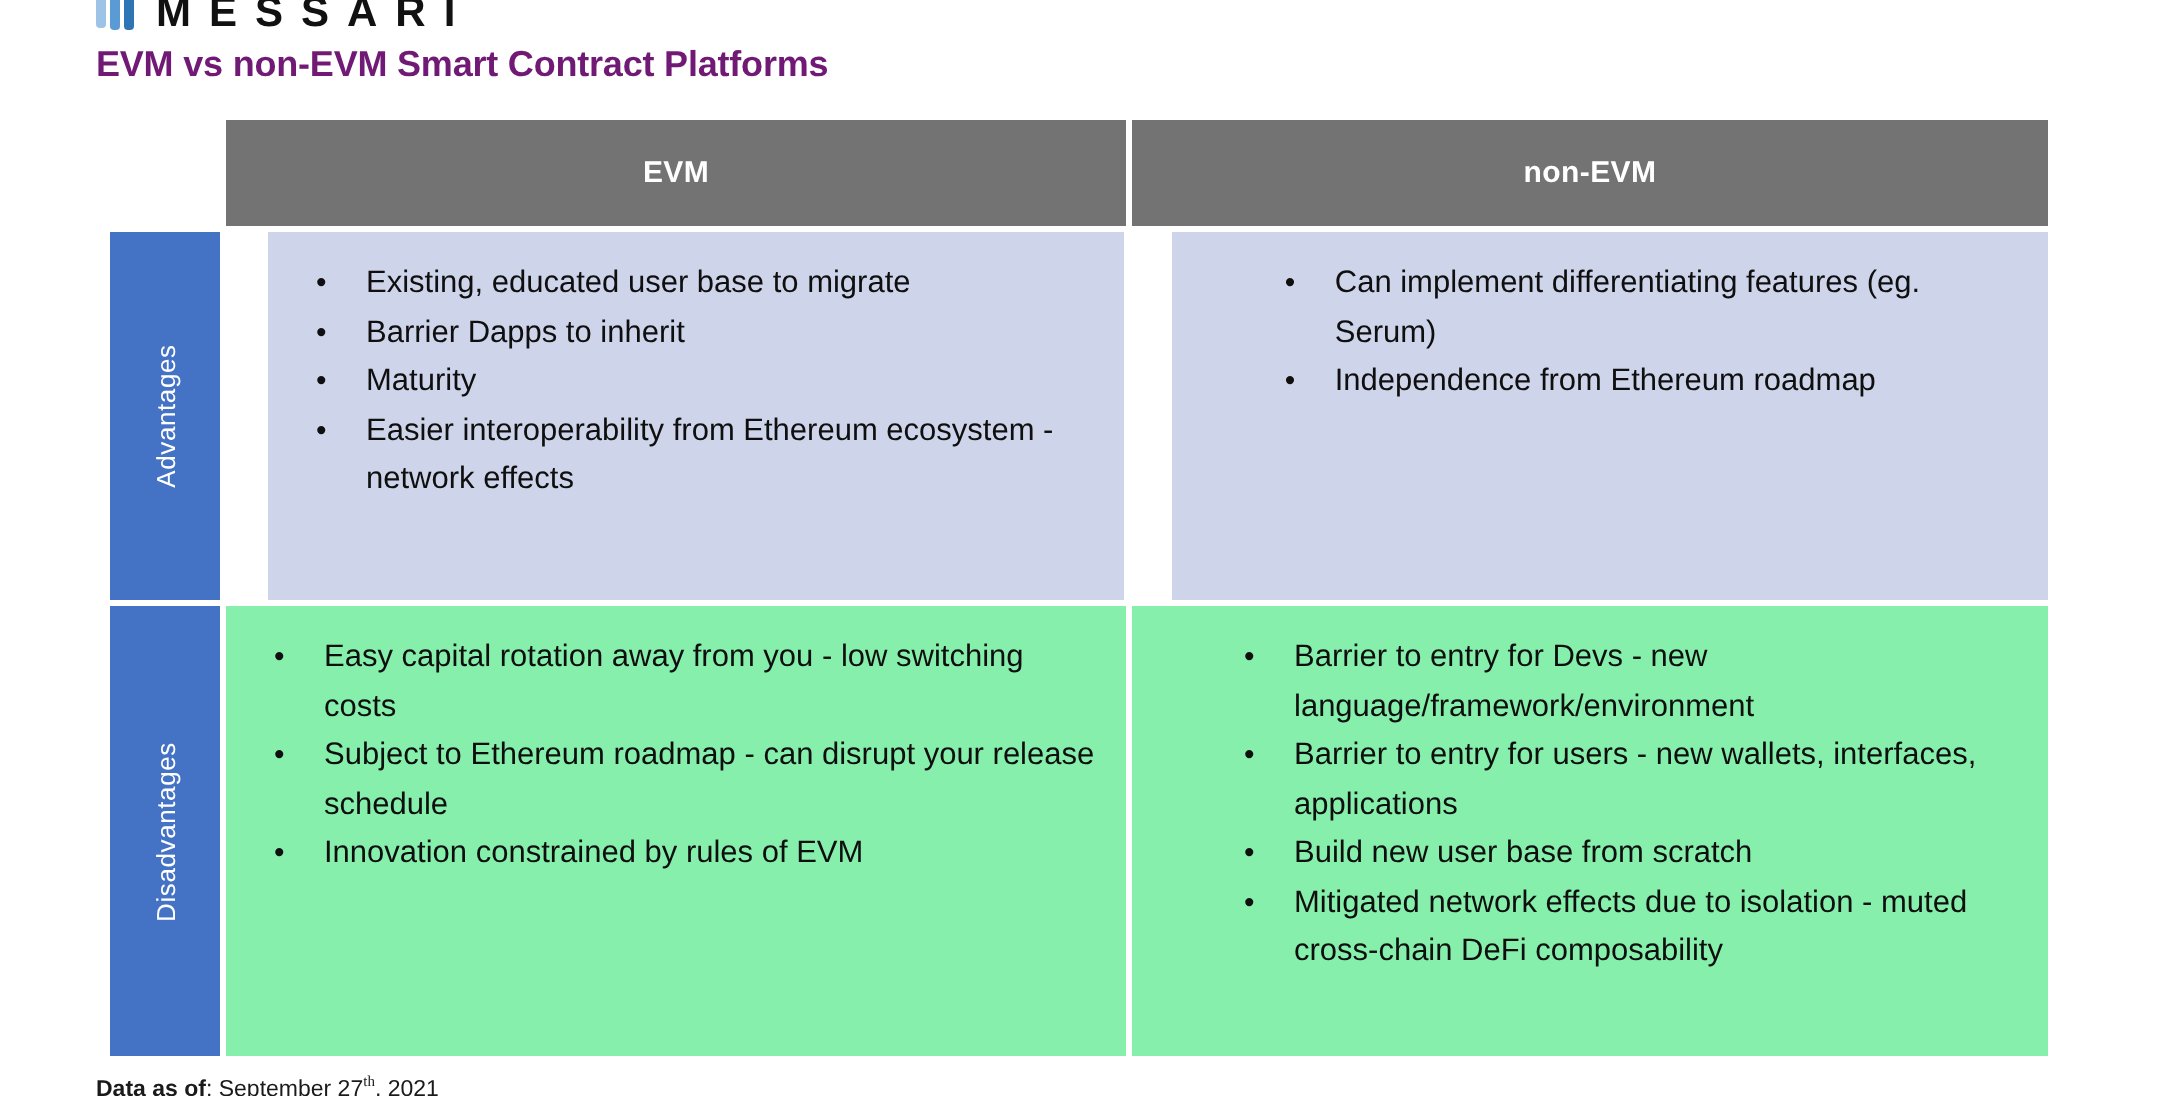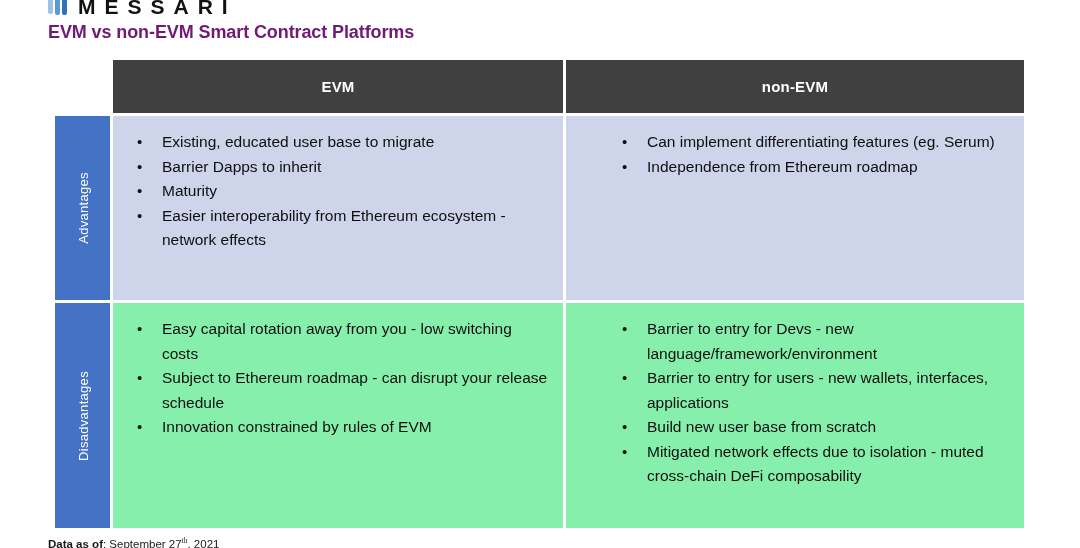--- a/index.html
+++ b/index.html
@@ -71,21 +71,21 @@
 
   .header-row {
     position: absolute;
     left: 58px;
     top: 0;
     width: 911px;
     height: 53px;
     display: flex;
   }
   .col-head {
-    background: #404040;
+    background: #737373;
     color: #ffffff;
     font-size: 15px;
     font-weight: bold;
     display: flex;
     align-items: center;
     justify-content: center;
     letter-spacing: 0.2px;
   }
   .col-head.evm { width: 450px; margin-right: 3px; }
   .col-head.nonevm { width: 458px; }
@@ -127,21 +127,21 @@
   .cell {
     padding: 14px 14px 10px 16px;
     box-sizing: border-box;
     font-size: 15.5px;
     line-height: 24.5px;
     color: #0f0f0f;
   }
   .cell.left { width: 450px; margin-right: 3px; }
   .cell.right { width: 458px; padding-left: 48px; }
 
-  .advantages .cell { background: #ced4e9; }
+  .advantages .cell { background: #ced4e9; margin-left: 21px; }
   .disadvantages .cell { background: #86efac; }
 
   ul.bullets {
     margin: 0;
     padding: 0;
     list-style: none;
   }
   ul.bullets li {
     position: relative;
     padding-left: 33px;

